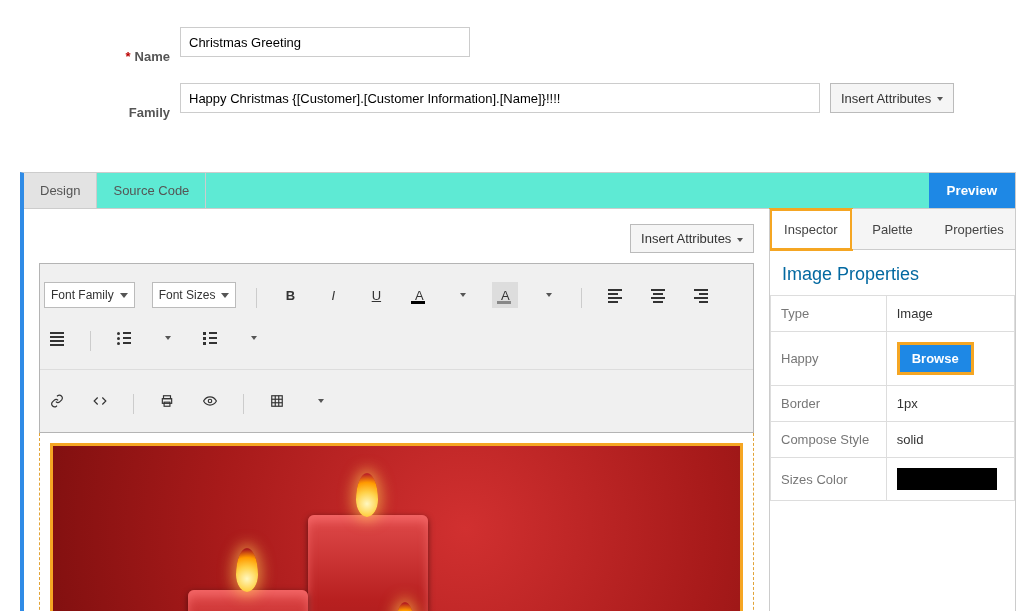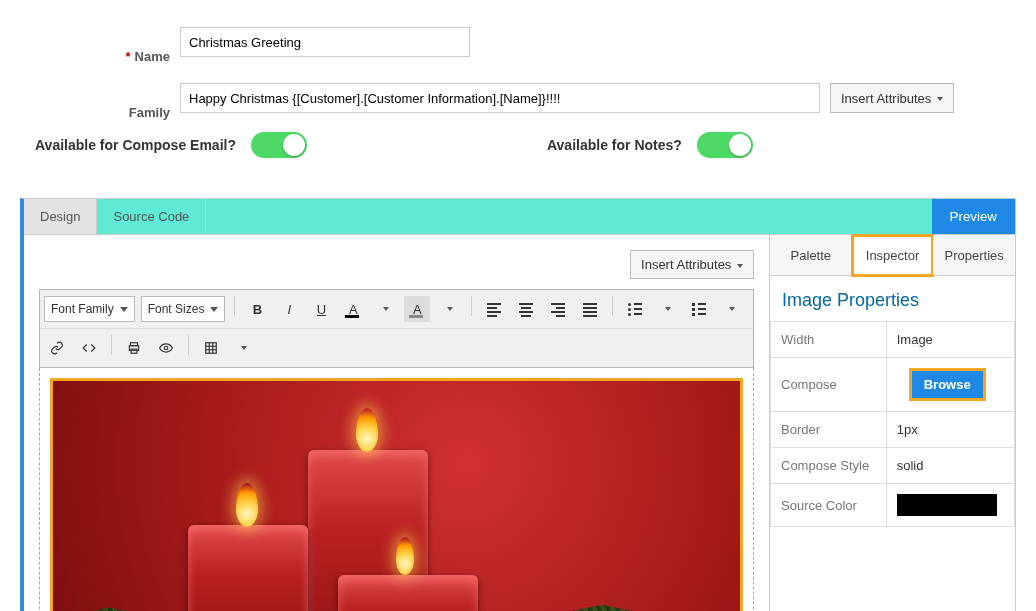--- a/index.html
+++ b/index.html
@@ -22,30 +22,30 @@
   .toggle { width: 56px; height: 26px; background: #4cd964; border-radius: 13px; position: relative; cursor: pointer; }
   .toggle-knob { width: 22px; height: 22px; background: #fff; border-radius: 50%; position: absolute; top: 2px; right: 2px; box-shadow: 0 1px 2px rgba(0,0,0,0.3); }
   .toggle-group2 { margin-left: 240px; }
   
   
   .editor-wrap { margin: 25px 20px 0 20px; border: 1px solid #ccc; border-left: 4px solid #2f8be6; }
   .editor-tabs { display: flex; background: #5eead4; border-bottom: 1px solid #ccc; }
   .editor-tab { padding: 10px 16px; border-right: 1px solid #ccc; cursor: pointer; color: #555; }
   .editor-tab.active { background: #e3e3e3; }
   .spacer { flex: 1; }
-  .preview-btn { background: #1e88e5; color: #fff; padding: 2px 18px; font-weight: normal; cursor: pointer; border: none; }
+  .preview-btn { background: #1e88e5; color: #fff; padding: 2px 18px; font-weight: bold; cursor: pointer; border: none; }
   
   .editor-body { display: flex; }
   .canvas-col { flex: 1; padding: 15px 15px 0 15px; position: relative; border-right: 1px solid #ccc; }
   
   .canvas-insert { text-align: right; margin-bottom: 10px; }
   
   
   .tmce { border: 1px solid #b4b4b4; background: #f0f0f0; }
-  .tmce-row { display: flex; align-items: flex-start; padding: 6px 4px; gap: 6px; flex-wrap: wrap; }
+  .tmce-row { display: flex; align-items: flex-end; padding: 18px 4px; gap: 17px; flex-wrap: wrap; }
   .tmce-row + .tmce-row { border-top: 1px solid #ddd; }
   .tmce-select { display: inline-flex; align-items: center; height: 26px; padding: 0 6px; background: #fff; border: 1px solid #bbb; font-size: 12px; gap: 6px; cursor: pointer; }
   .tmce-btn { width: 26px; height: 26px; display: inline-flex; align-items: center; justify-content: center; border: 1px solid transparent; cursor: pointer; font-size: 13px; color: #333; }
   .tmce-sep { width: 1px; height: 20px; background: #ccc; margin: 0 3px; }
   .caret-down { display:inline-block; width:0; height:0; border-left:4px solid transparent; border-right:4px solid transparent; border-top:5px solid #555; }
   .caret-down.small { border-left:3px solid transparent; border-right:3px solid transparent; border-top:4px solid #555; margin-left:2px; vertical-align: middle; }
   .underline { text-decoration: underline; }
   .color-a { position: relative; }
   .color-a-bar { position: absolute; left: 4px; right: 6px; bottom: 3px; height: 3px; background: #000; }
   .color-a-bar.gray { background: #888; }
@@ -70,21 +70,21 @@
   
   .props-col { width: 245px; }
   .props-tabs { display: flex; border-bottom: 1px solid #ccc; }
   .props-tab { flex: 1; text-align: center; padding: 12px 4px; color: #444; font-size: 13px; border: 1px solid transparent; border-bottom: none; cursor: pointer; background: #f5f5f5; }
   .props-tab.active { background: #fff; border: 1px solid #ccc; border-bottom: 1px solid #fff; margin-bottom: -1px; }
   .props-tab.highlight { outline: 3px solid #f5a623; outline-offset: -2px; }
   .props-title { font-size: 18px; font-weight: normal; padding: 14px 12px 10px; color: #0369a1; }
   .prop-table { width: 100%; border-collapse: collapse; }
   .prop-table td { border: 1px solid #ddd; padding: 10px 10px; font-size: 13px; color: #777; vertical-align: middle; }
   .prop-table td.val { color: #333; }
-  .browse-wrap { display:inline-block; border: 3px solid #f5a623; padding: 0; margin-left: 12px; }
+  .browse-wrap { display:inline-block; border: 3px solid #f5a623; padding: 0; }
   .browse-btn { background: #1e88e5; color: #fff; padding: 6px 12px; font-weight: bold; display: inline-block; cursor: pointer; }
   .swatch { width: 100px; height: 22px; background: #000; border: none; display: block; }
   
   
   .align-ico { display:inline-block; width:14px; height:12px; position:relative; }
   .align-ico span { position:absolute; left:0; right:0; height:2px; background:#333; }
   .al .r1{top:0;} .al .r2{top:4px;width:70%;} .al .r3{top:8px;} .al .r4{top:12px;width:70%;}
   .ac .r1{top:0;} .ac .r2{top:4px;left:15%;right:15%;} .ac .r3{top:8px;} .ac .r4{top:12px;left:15%;right:15%;}
   .ar .r1{top:0;} .ar .r2{top:4px;left:30%;} .ar .r3{top:8px;} .ar .r4{top:12px;left:30%;}
   .aj .r1{top:0;} .aj .r2{top:4px;} .aj .r3{top:8px;} .aj .r4{top:12px;}
@@ -101,30 +101,20 @@
 <div class="form-section">
   <div class="form-row">
     <div class="form-label"><span class="req">*</span><span>Name</span></div>
     <input id="name-input" class="text-input" value="Christmas Greeting" style="">
   </div>
   <div class="form-row">
     <div class="form-label">Family</div>
     <input id="subject-input" class="text-input" value="Happy Christmas {[Customer].[Customer Information].[Name]}!!!!" style="">
     <button class="btn insert-attr-top"><span>Insert Attributes</span> <span class="caret-down small"></span></button>
   </div>
-  <div class="toggle-row">
-    <span class="toggle-label">Available for Compose Email?</span>
-    <div class="toggle">
-        <div class="toggle-knob"></div>
-      </div>
-    <span class="toggle-label toggle-group2">Available for Notes?</span>
-    <div class="toggle">
-        <div class="toggle-knob"></div>
-      </div>
-  </div>
 </div>
 
 <div class="editor-wrap">
   <div class="editor-tabs">
     <div class="editor-tab active">Design</div>
     <div class="editor-tab">Source Code</div>
     <div class="spacer"></div>
     <button class="preview-btn">Preview</button>
   </div>
   <div class="editor-body">
@@ -278,45 +268,45 @@
             </div>
           <div class="candle c3">
               <div class="flame"></div>
             </div>
         </div>
       </div>
     </div>
 
     <div class="props-col">
       <div class="props-tabs">
+        <div class="props-tab active highlight">Inspector</div>
         <div class="props-tab">Palette</div>
-        <div class="props-tab active highlight">Inspector</div>
         <div class="props-tab">Properties</div>
       </div>
       <div class="props-title">Image Properties</div>
       <table class="prop-table">
         <tbody>
             <tr>
-              <td>Width</td>
+              <td>Type</td>
               <td class="val">Image</td>
             </tr>
         <tr>
-              <td>Compose</td>
+              <td>Happy</td>
               <td class="val"><span class="browse-wrap"><span class="browse-btn">Browse</span></span></td>
             </tr>
         <tr>
               <td>Border</td>
               <td class="val">1px</td>
             </tr>
         <tr>
               <td>Compose Style</td>
               <td class="val">solid</td>
             </tr>
         <tr>
-              <td>Source Color</td>
+              <td>Sizes Color</td>
               <td class="val">
                 <span class="swatch" title="#000000"></span>
               </td>
             </tr>
       </tbody>
         </table>
     </div>
   </div>
 </div>
 

